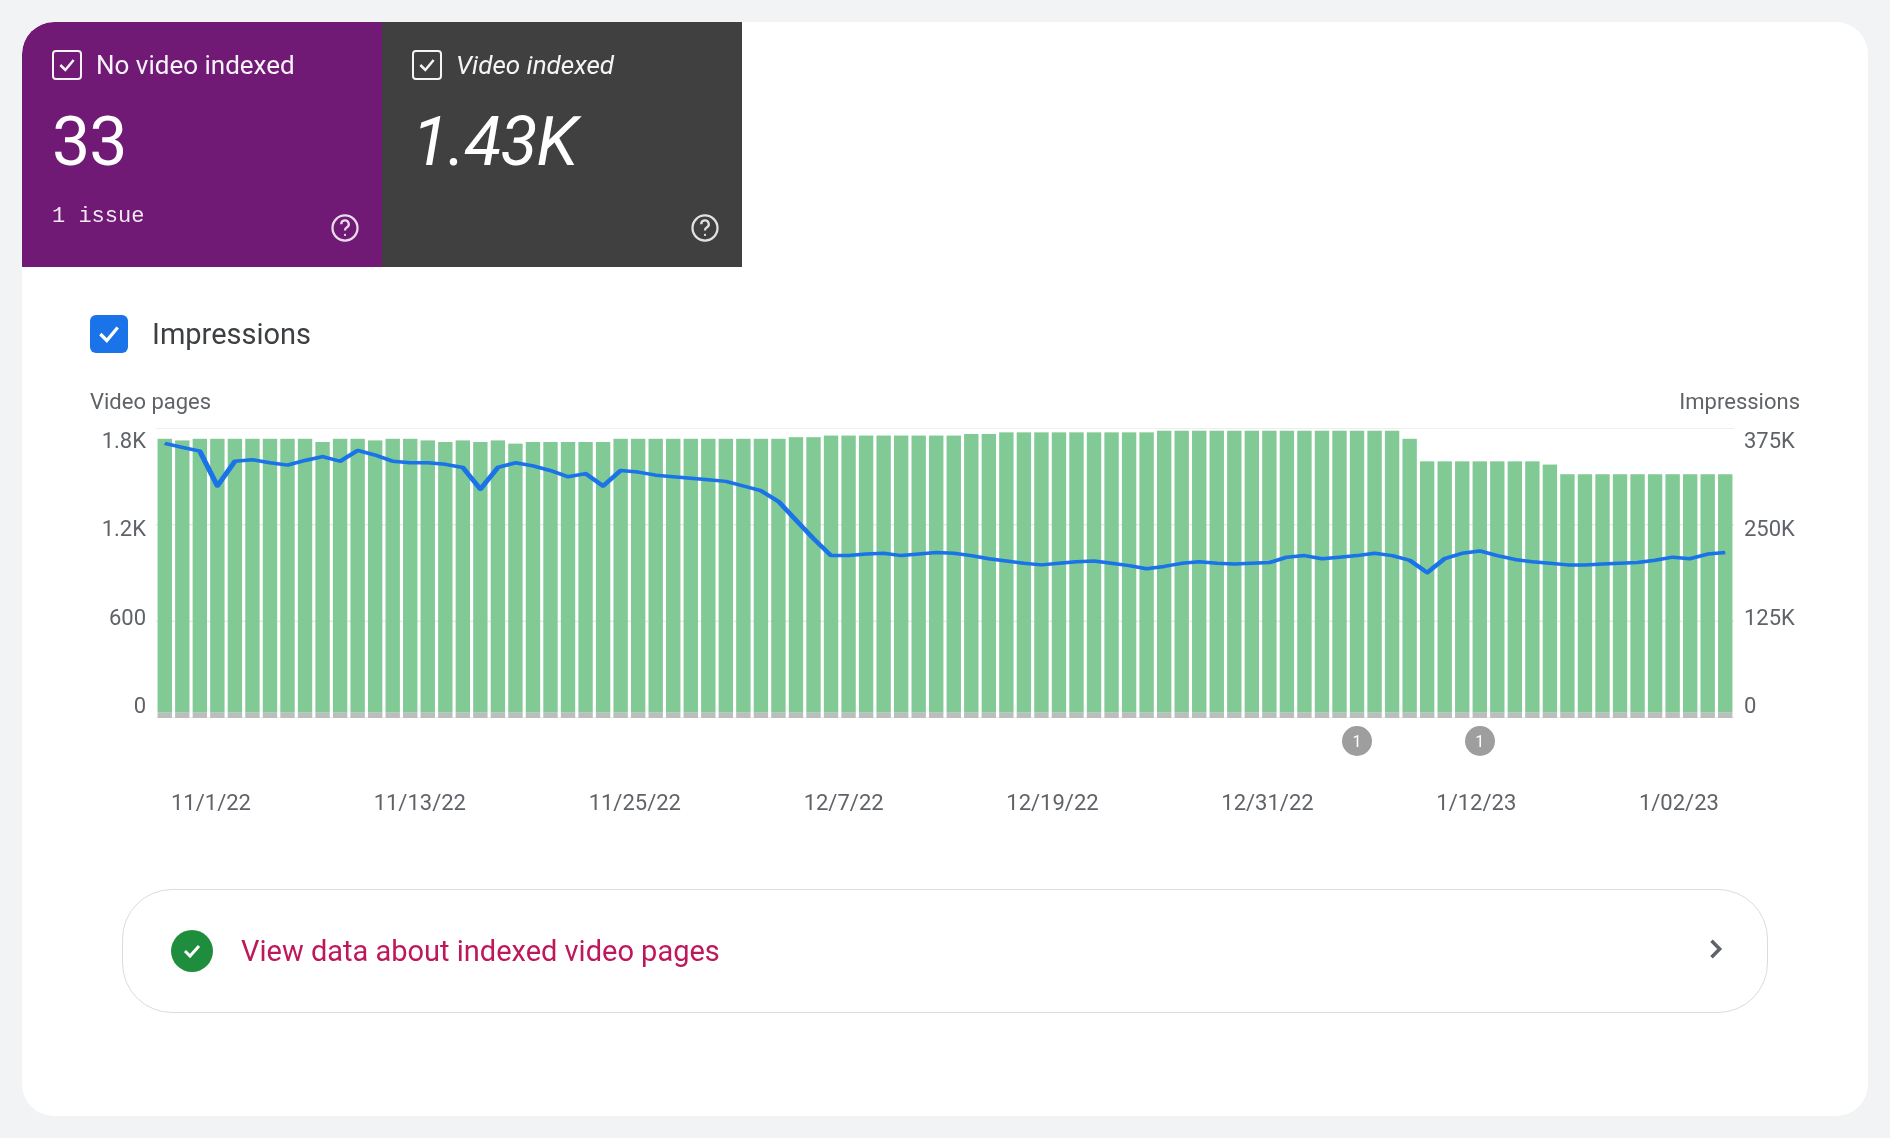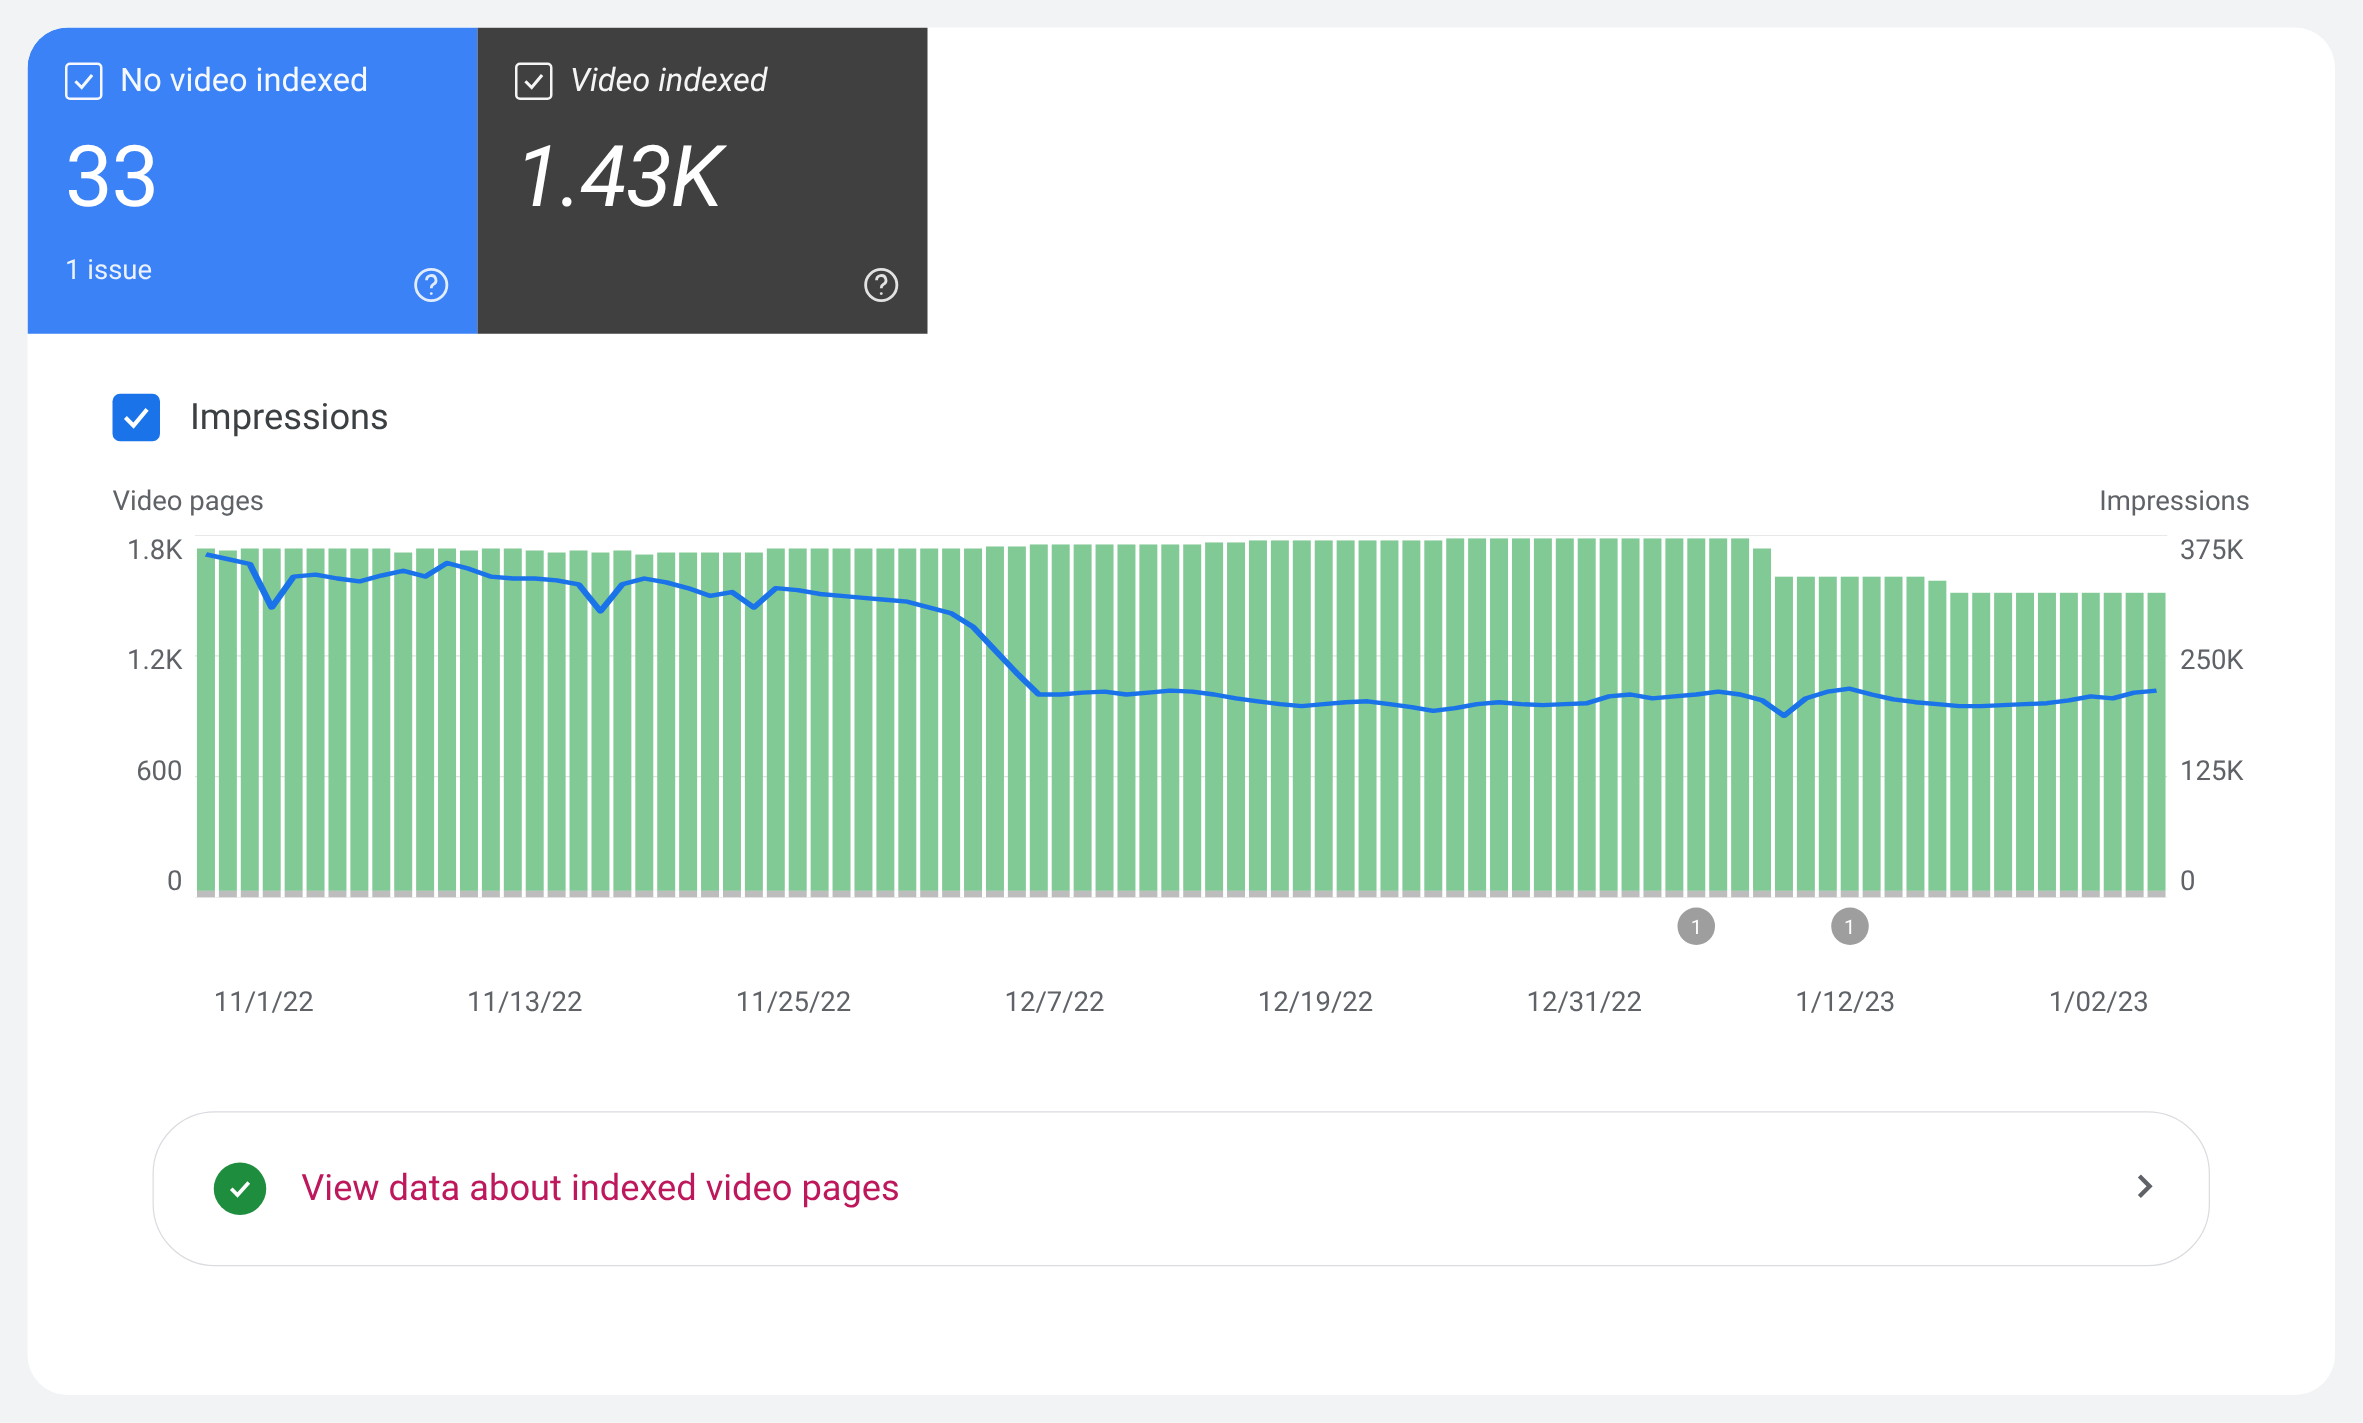--- a/index.html
+++ b/index.html
@@ -3,25 +3,25 @@
 <meta charset="utf-8">
 <style>
   * { box-sizing: border-box; }
   html, body { margin:0; padding:0; font-family: "Google Sans", Roboto, Arial, sans-serif; background:#f1f3f4; color:#202124; }
   .page { width:1890px; height:1138px; padding:22px; }
   .card { width:100%; height:100%; background:#fff; border-radius:32px; padding:0 0 40px 0; position:relative; overflow:hidden; }
 
   
   .tiles { display:flex; }
   .tile { width:360px; height:245px; padding:28px 20px 18px 30px; position:relative; color:#fff; }
-  .tile.gray   { background:#3b82f6; border-top-left-radius:32px; }
+  .tile.gray   { background:#701a75; border-top-left-radius:32px; }
   .tile.green  { background:#404040;font-style:italic; }
   .tile-top { display:flex; align-items:center; gap:14px; font-size:26px; font-weight:400; opacity:.95; }
   .tile-value { font-size:68px; font-weight:400; margin-top:22px; letter-spacing:-1px;}
-  .tile-sub { font-size:22px; margin-top:22px; opacity:.9;}
+  .tile-sub { font-size:22px; margin-top:22px; opacity:.9;font-family:Liberation Mono, monospace;}
   .tile-help { position:absolute; right:22px; bottom:20px; opacity:.85; }
 
   .cb { width:30px; height:30px; border:2.5px solid #fff; border-radius:4px; display:flex; align-items:center; justify-content:center; }
   .cb svg { width:20px; height:20px; }
   .cb.blue { width:38px; height:38px; border:none; background:#1a73e8; border-radius:6px; }
   .cb.blue svg { width:26px; height:26px; stroke:#fff; }
 
   .impressions-toggle { display:flex; align-items:center; gap:24px; margin:48px 0 0 68px; font-size:29px; color:#3c4043; }
 
   

